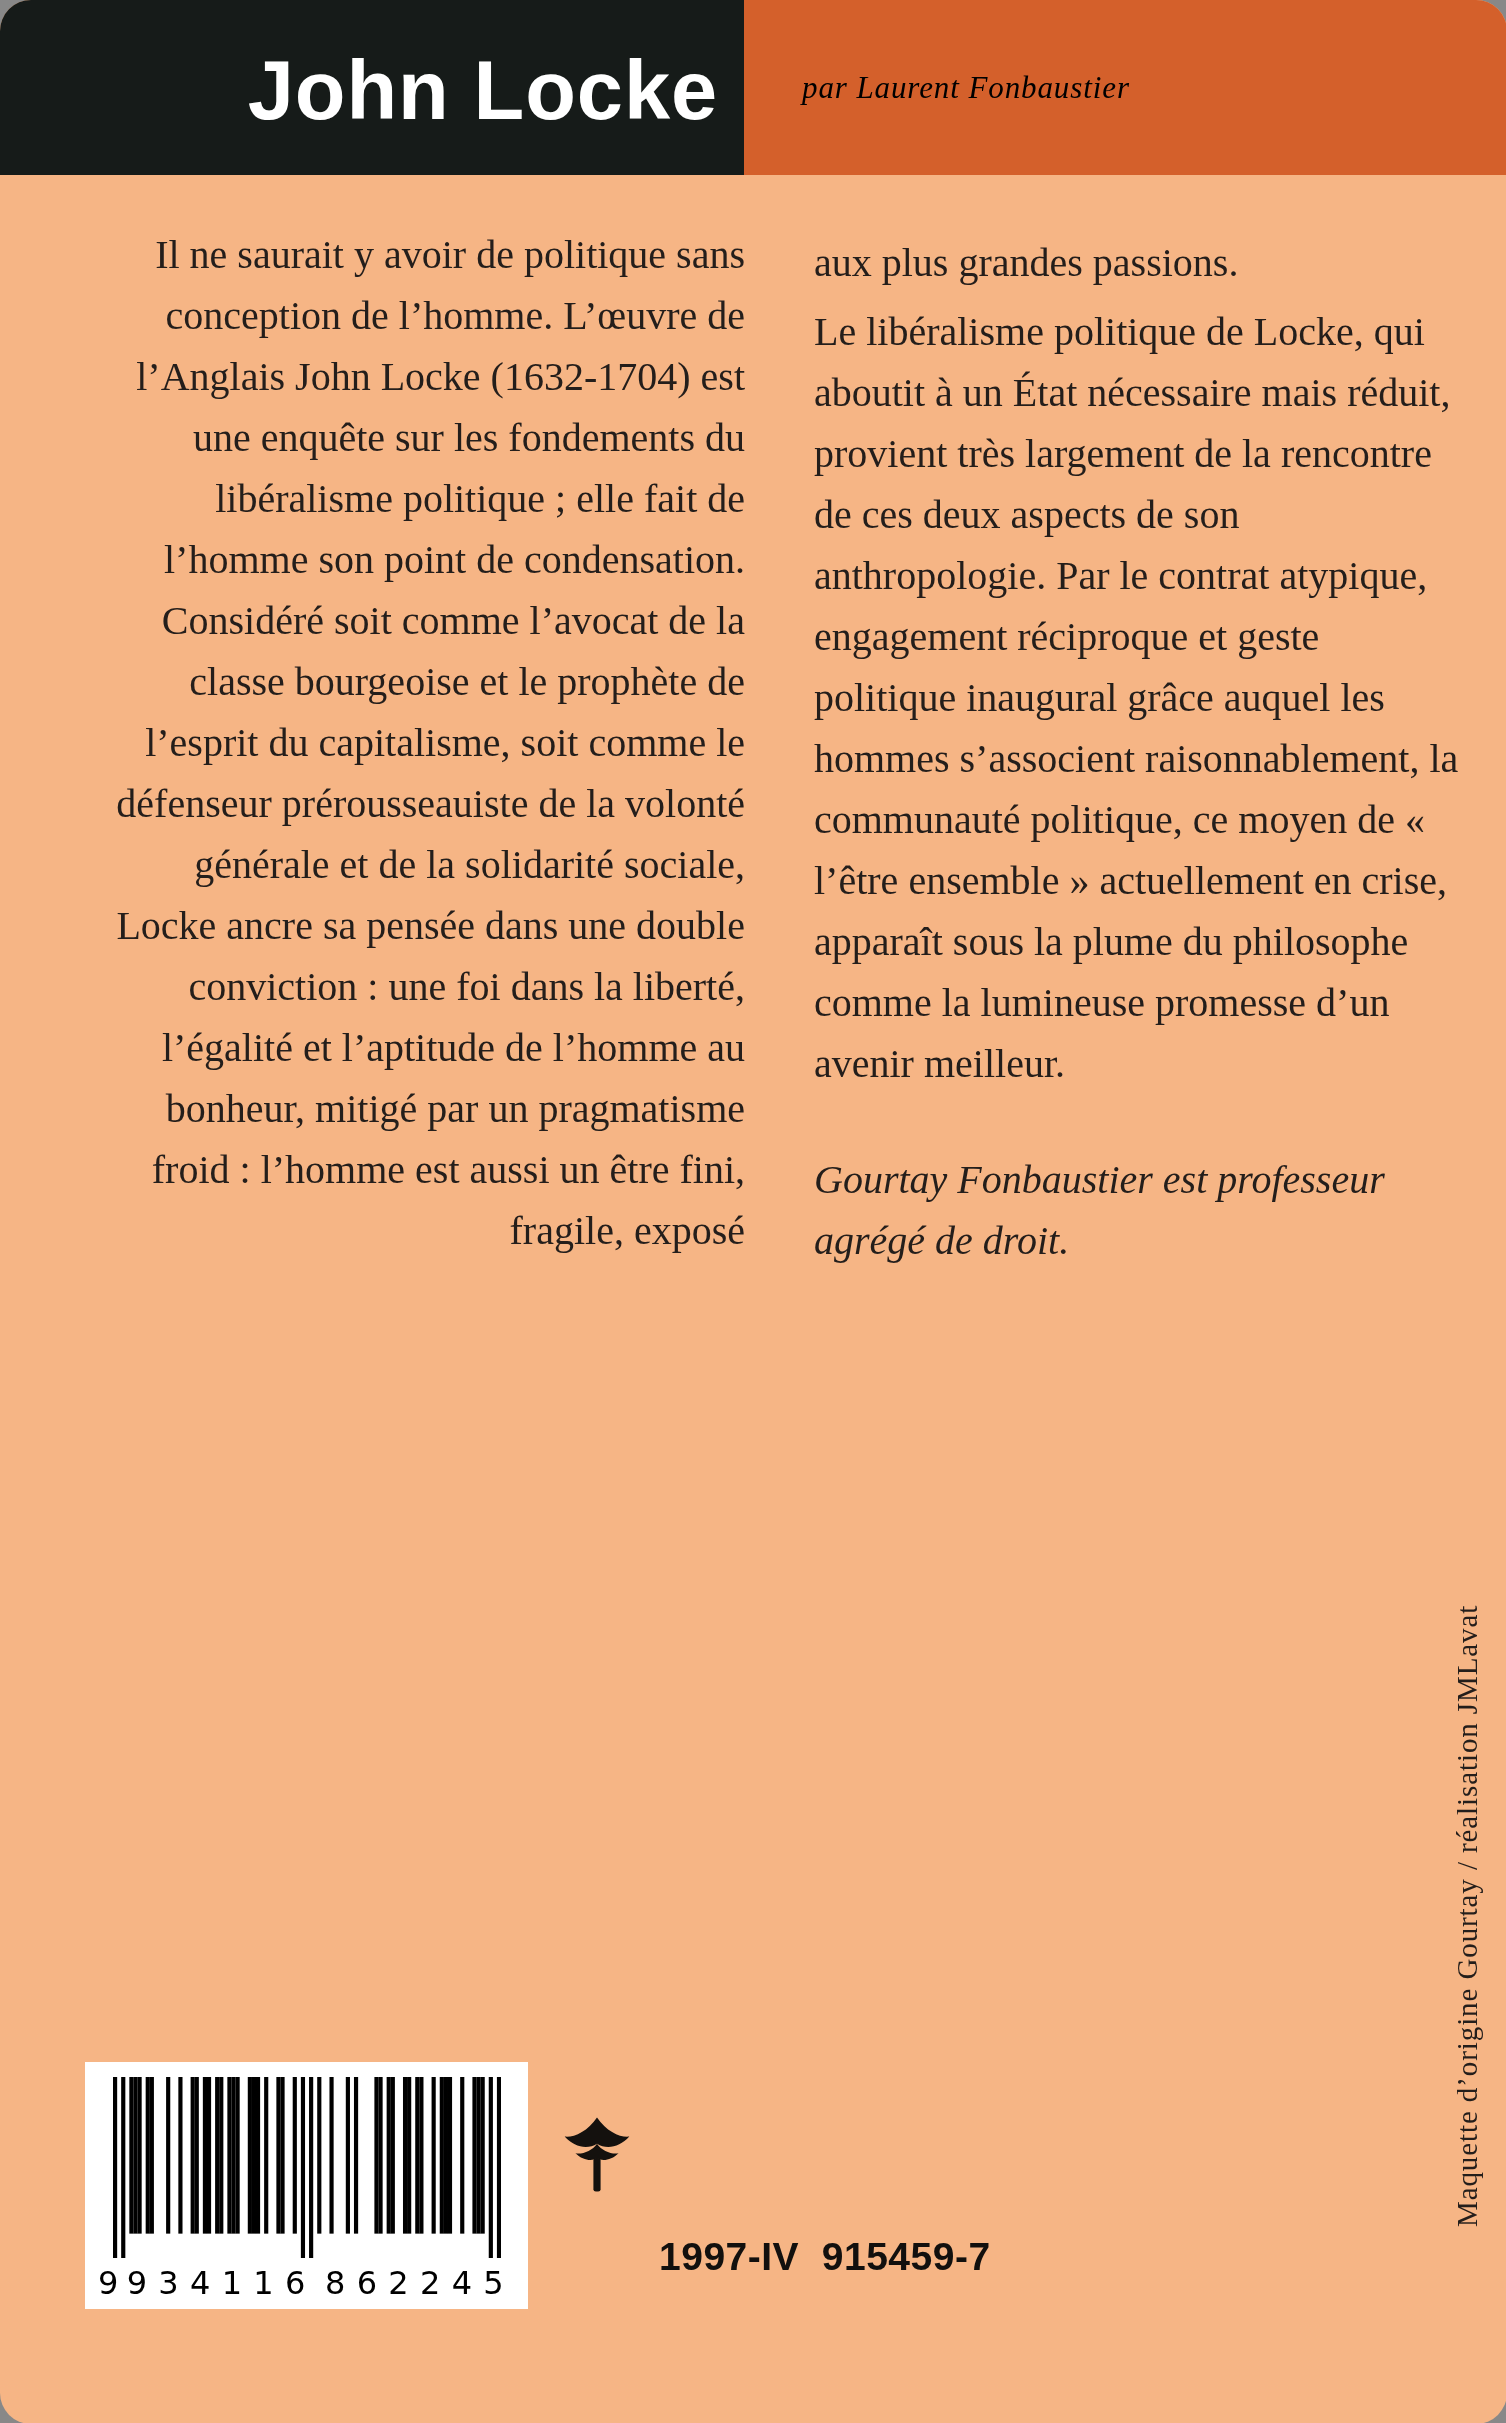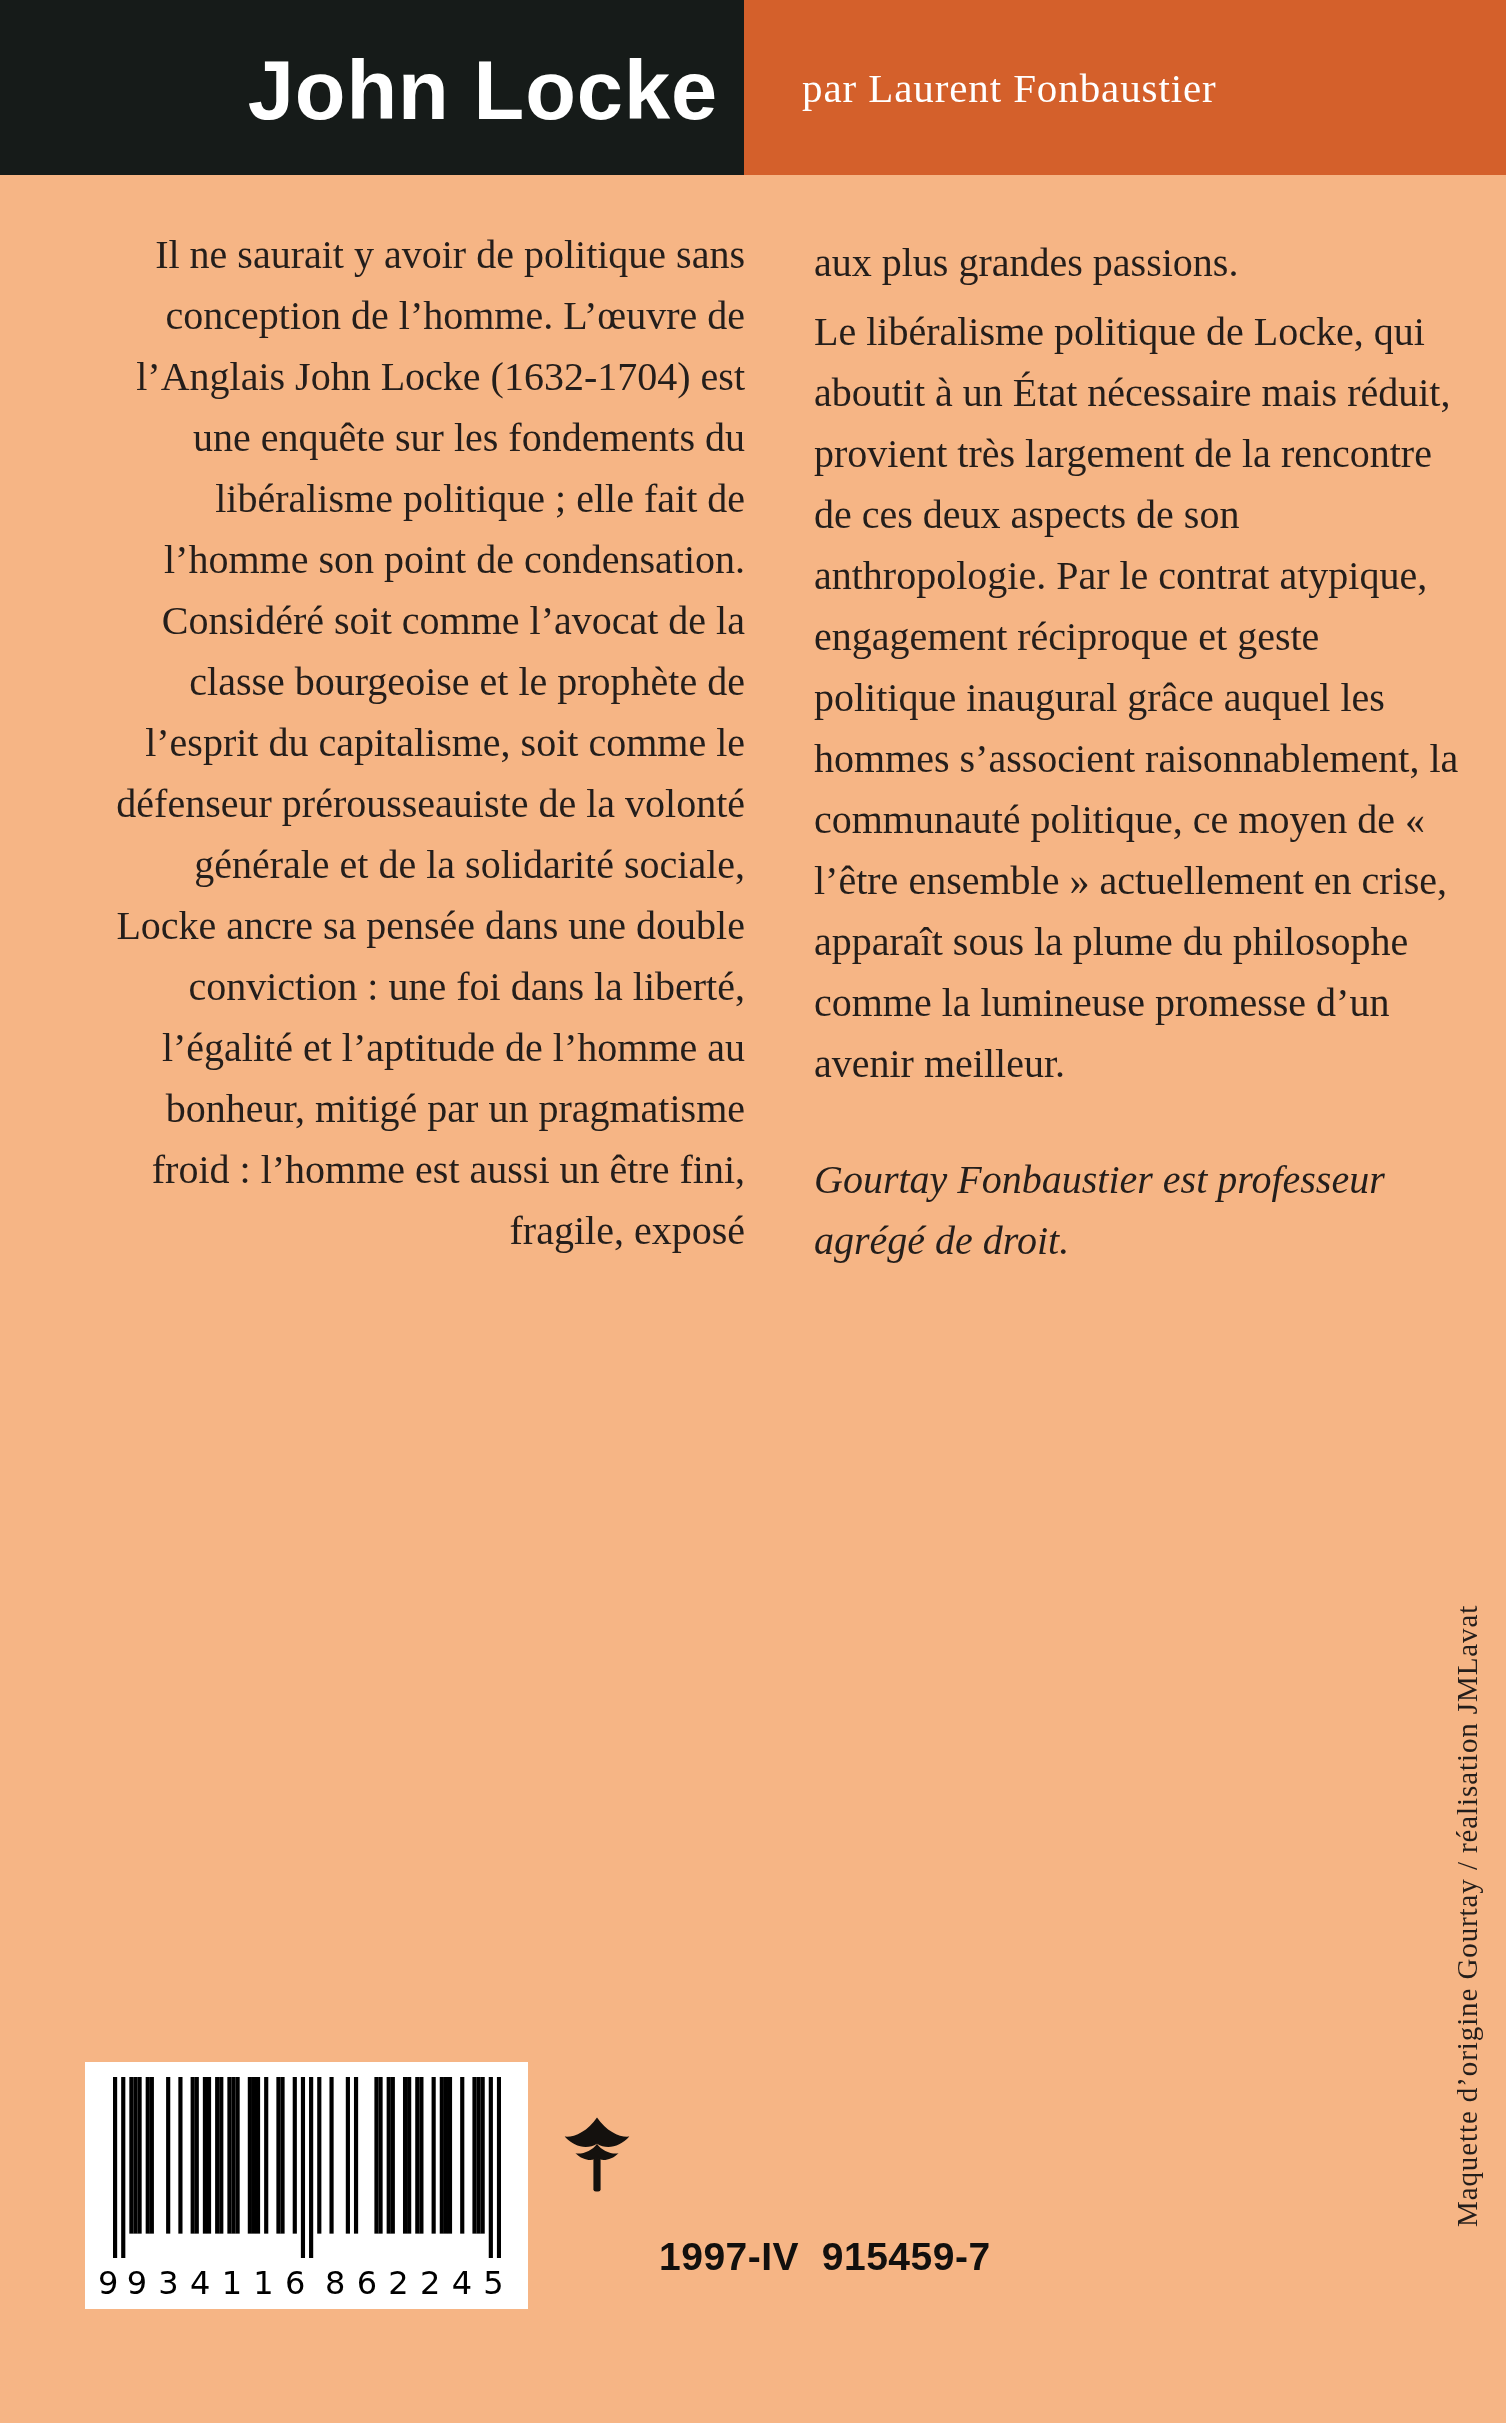--- a/index.html
+++ b/index.html
@@ -3,39 +3,40 @@
 <meta charset="utf-8">
 <style>
   html,body{margin:0;padding:0;background:#888;}
   .page{
     position:relative;
     width:1507px;height:2424px;
     background:var(--background,#f6b585);
     font-family:"Liberation Serif",serif;
     overflow:hidden;
     margin:0 auto;
+    border-radius:31px;
   }
   
   .header{position:absolute;top:0;left:0;right:0;height:175px;display:flex;}
   .header-black{
     width:744px;background:var(--header-black,#161b19);
     display:flex;align-items:center;justify-content:flex-end;
     padding-right:26px;box-sizing:border-box;
   }
   .title{
     font-family:"Liberation Sans",sans-serif;font-weight:bold;
     font-size:83px;color:#ffffff;letter-spacing:0.9px;margin:0;line-height:1;
     padding-top:5.6px;
   }
   .header-orange{
     flex:1;background:var(--header-orange,#d4602b);
     display:flex;align-items:center;
     padding-left:58px;box-sizing:border-box;
   }
-  .byline{font-size:41px;color:#ffffff;letter-spacing:0.9px;}
+  .byline{font-size:31px;color:#000000;letter-spacing:0.9px;font-style:italic;}
 
   
   .col-left{
     position:absolute;left:90px;top:224px;width:655px;
     text-align:right;font-size:40px;line-height:61px;
     color:var(--text,#241e1b);
   }
   .col-left p{margin:0;}
   .col-right{
     position:absolute;left:806px;top:224px;width:665px;

